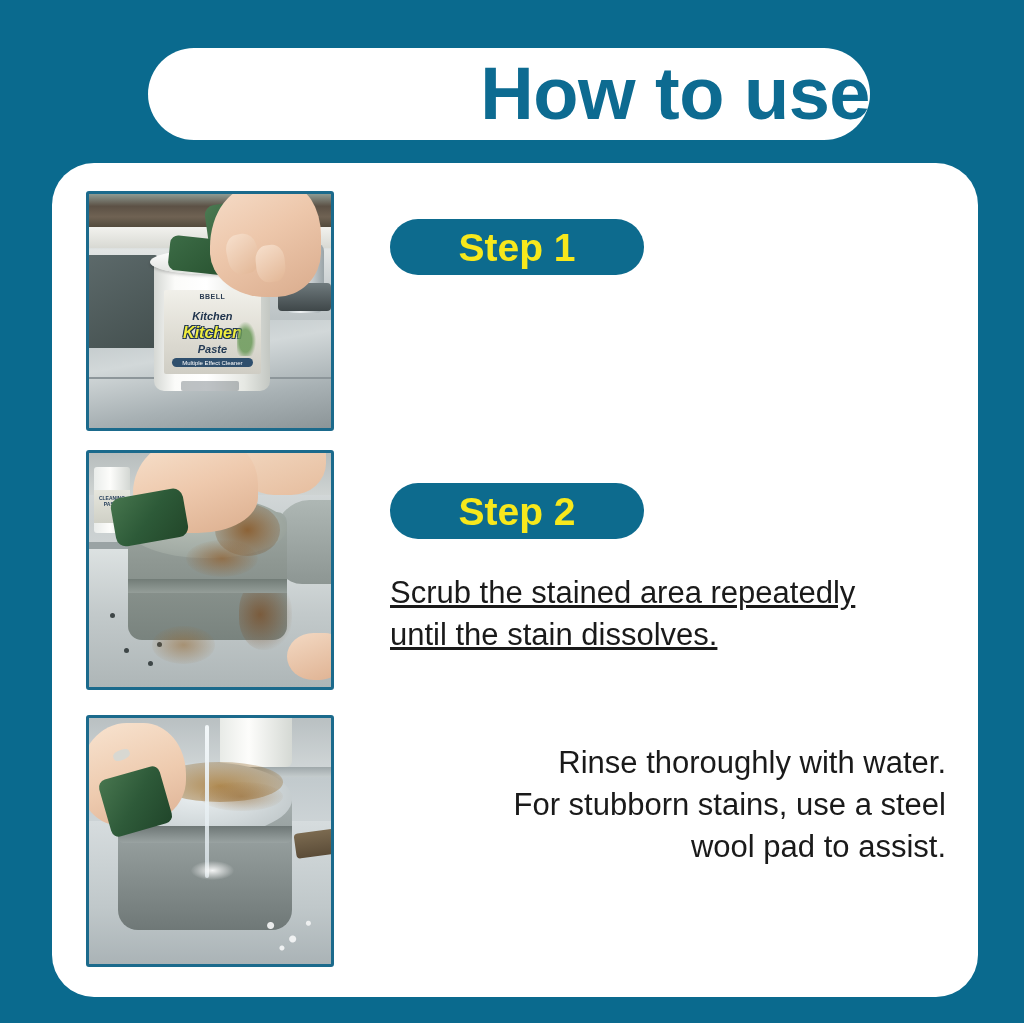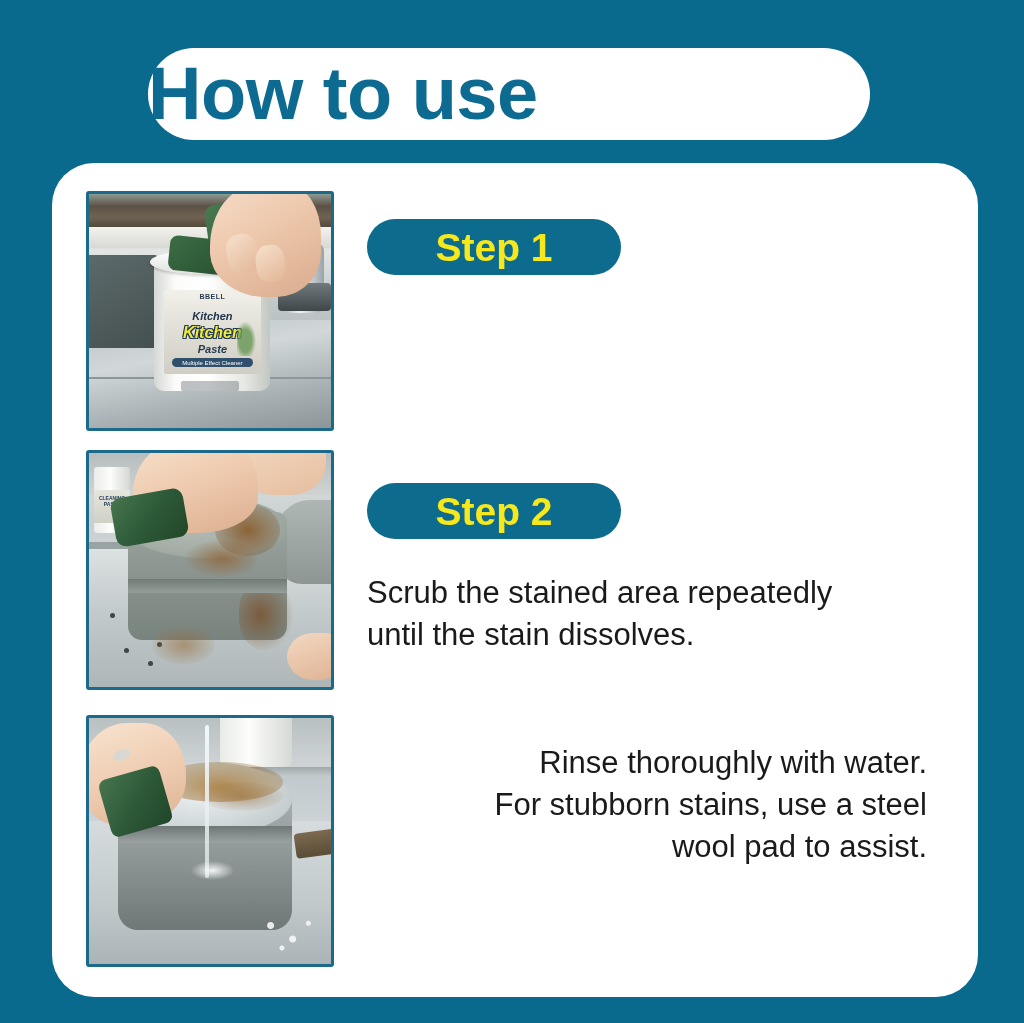--- a/index.html
+++ b/index.html
@@ -19,21 +19,21 @@
   #title-pill {
     position: absolute;
     left: 148px;
     top: 48px;
     width: 722px;
     height: 92px;
     background: #ffffff;
     border-radius: 46px;
     display: flex;
     align-items: center;
-    justify-content: flex-start;
+    justify-content: flex-end;
   }
   #title-text {
     color: #0d6b91;
     font-size: 74px;
     font-weight: bold;
     letter-spacing: -0.5px;
     line-height: 74px;
     font-family: "Liberation Sans", sans-serif;
   }
 
@@ -73,21 +73,21 @@
   }
   #step-row-3 .photo-frame { height: 246px; }
 
   .photo-inner {
     position: absolute;
     inset: 0;
     overflow: hidden;
   }
 
   .step-text-col {
-    margin-left: 33px;
+    margin-left: 56px;
     flex: 1 1 auto;
     position: relative;
   }
 
   .step-badge {
     display: inline-flex;
     align-items: center;
     justify-content: center;
     background: #0d6b8e;
     border-radius: 30px;
@@ -108,21 +108,21 @@
   #step-row-3 .step-badge { margin-top: 29px; }
 
   .step-desc {
     margin-top: 24px;
     color: #1a1a1a;
     font-size: 31px;
     line-height: 42px;
     white-space: pre-line;
     max-width: 560px;
   }
-  #step-row-2 .step-desc { margin-top: 33px; }
+  #step-row-2 .step-desc { margin-top: 33px; text-decoration: underline; }
   #step-row-3 .step-desc { margin-top: 27px; text-align: right; }
 
   
   .p1-bg {
     position: absolute; inset: 0;
     background: linear-gradient(to bottom,
       #5f6b6a 0%, #4e5a58 10%,
       #9aa3a3 16%, #e3e6e5 24%,
       #c8ced0 40%, #b4bcbe 62%,
       #9aa4a7 78%, #7f8a8d 100%);

